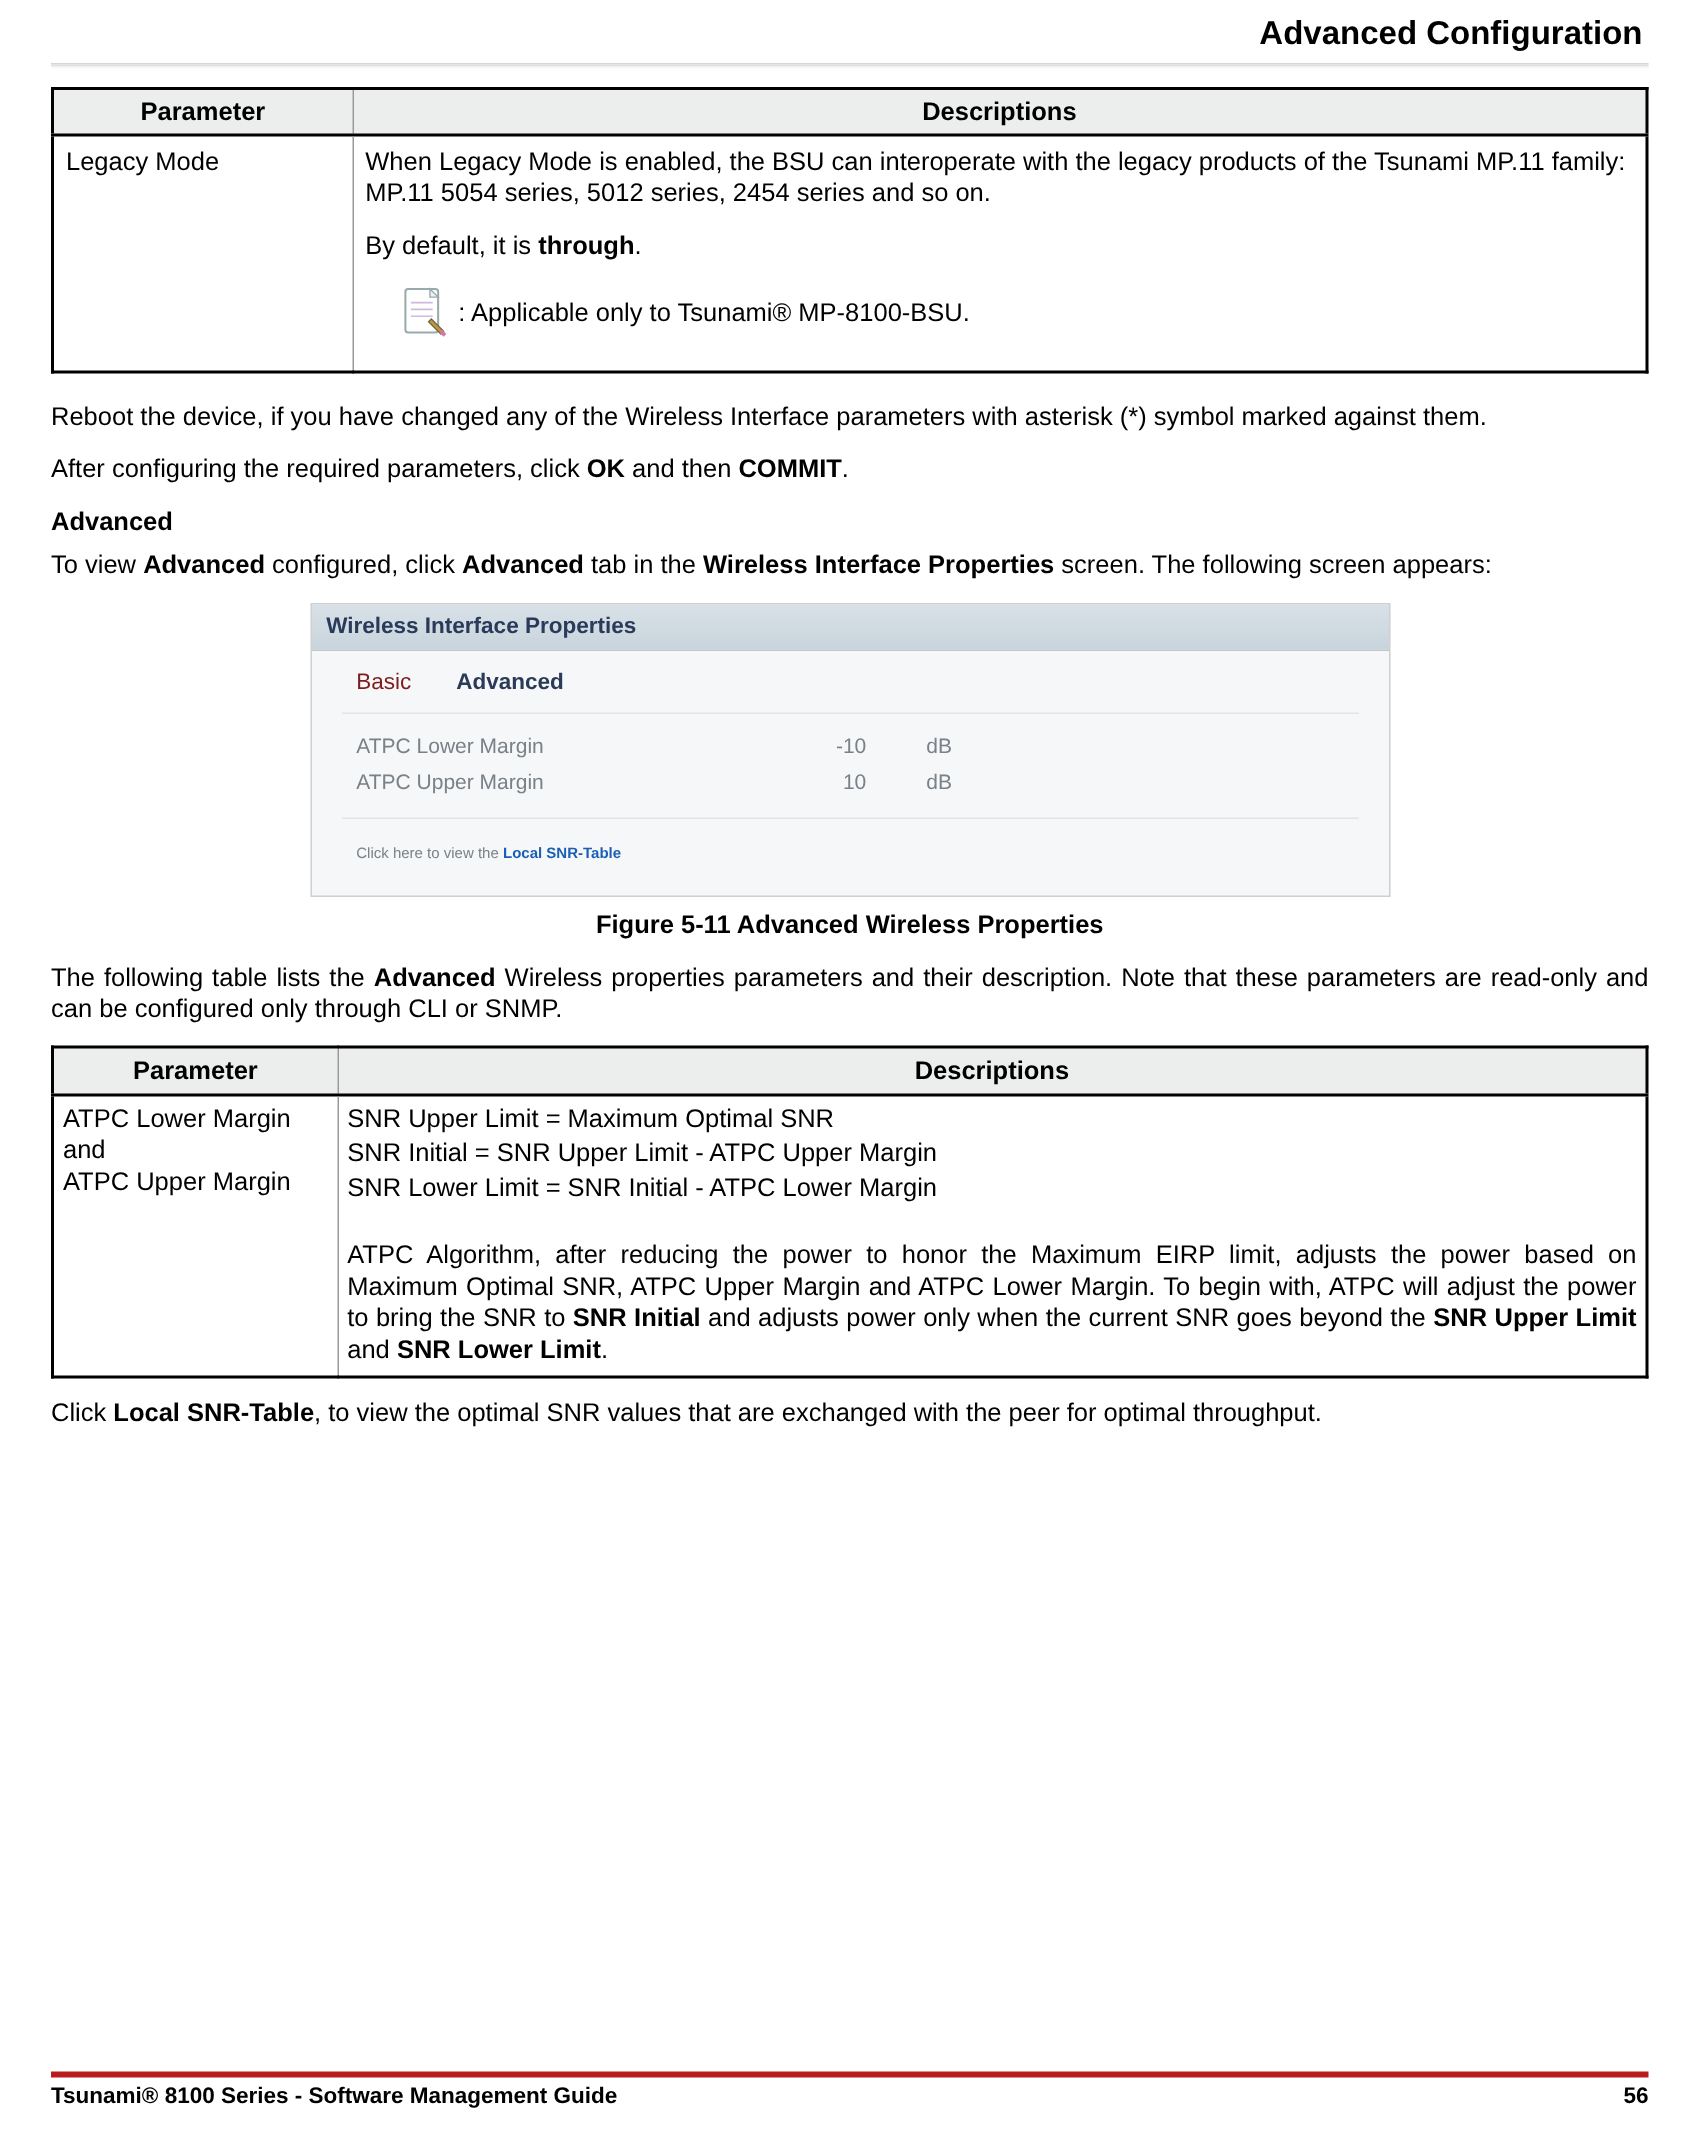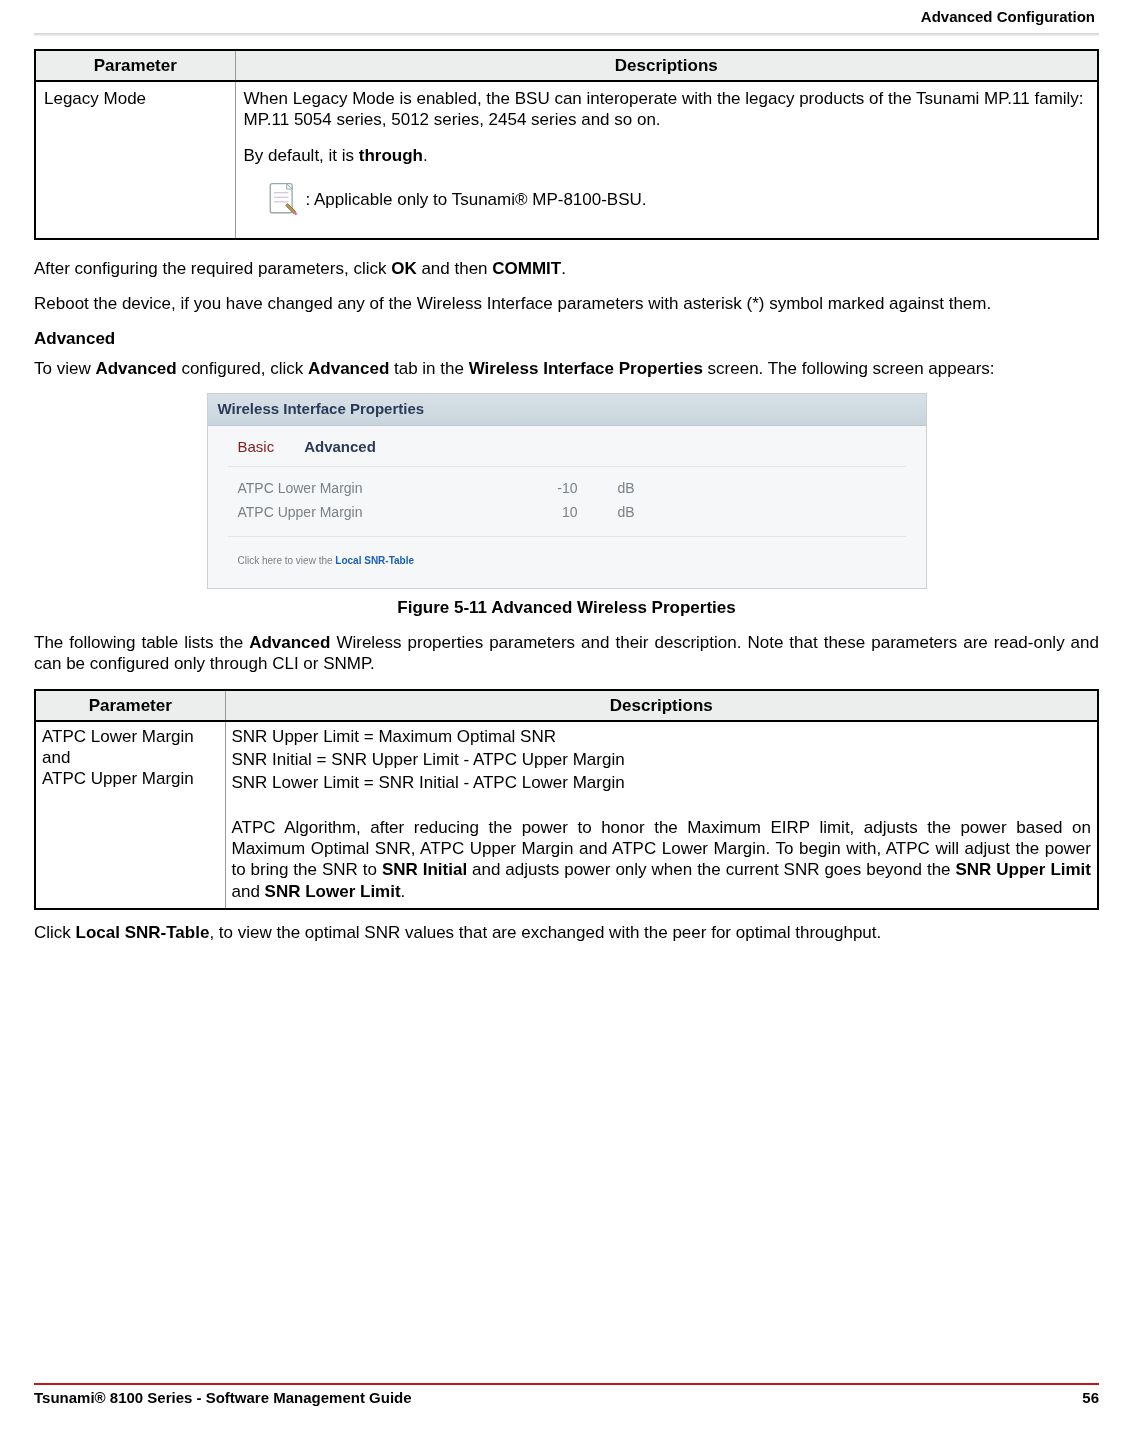--- a/index.html
+++ b/index.html
@@ -24,21 +24,21 @@
   }
   .page {
     width: 1133px;
     min-height: 1432px;
     padding: 8px 34px 30px 34px;
     position: relative;
   }
   .header-title {
     text-align: right;
     font-weight: 700;
-    font-size: 15px;
+    font-size: 22px;
     padding-right: 4px;
     margin-bottom: 6px;
   }
   .divider {
     border-bottom: 1px solid #e0e0e0;
     border-top: 1px solid #d6d6d6;
     height: 2px;
     box-shadow: 0 1px 1px #eee;
     margin-bottom: 14px;
   }
@@ -187,21 +187,21 @@
   .col-param2 { width: 190px; }
   .desc-p { margin: 0; text-align: justify; }
   .desc-heading { margin: 0 0 2px 0; }
 
   
   .footer {
     position: absolute;
     left: 34px;
     right: 34px;
     bottom: 24px;
-    border-top: 2px solid #b91c1c;
+    border-top: 4px solid #b91c1c;
     padding-top: 4px;
     display: flex;
     justify-content: space-between;
     font-weight: 700;
     font-size: 15px;
     margin-top: 44px;
   }
 </style>
 </head>
 <body>
@@ -237,25 +237,25 @@
                 <path d="M33 34 L36 37 L34 39 L31 36 Z" fill="#d477a5"></path>
               </svg>
             </span>
             <span>: Applicable only to Tsunami® MP-8100-BSU.</span>
           </div>
         </td>
       </tr>
     </tbody>
   </table>
 
+  <p class="body-p justify">Reboot the device, if you have changed any of the Wireless Interface parameters with asterisk (*) symbol marked against them.</p>
+
   <p class="body-p">
     <span>After configuring the required parameters, click </span><span class="strong">OK</span><span> and then </span><span class="strong">COMMIT</span><span>.</span>
   </p>
-
-  <p class="body-p justify">Reboot the device, if you have changed any of the Wireless Interface parameters with asterisk (*) symbol marked against them.</p>
 
   <div class="section-head">Advanced</div>
 
   <p class="body-p justify">
     <span>To view </span><span class="strong">Advanced</span><span> configured, click </span><span class="strong">Advanced</span><span> tab in the </span><span class="strong">Wireless Interface Properties</span><span> screen. The following screen appears:</span>
   </p>
 
   <div class="panel">
     <div class="panel-header">Wireless Interface Properties</div>
     <div class="panel-tabs">

